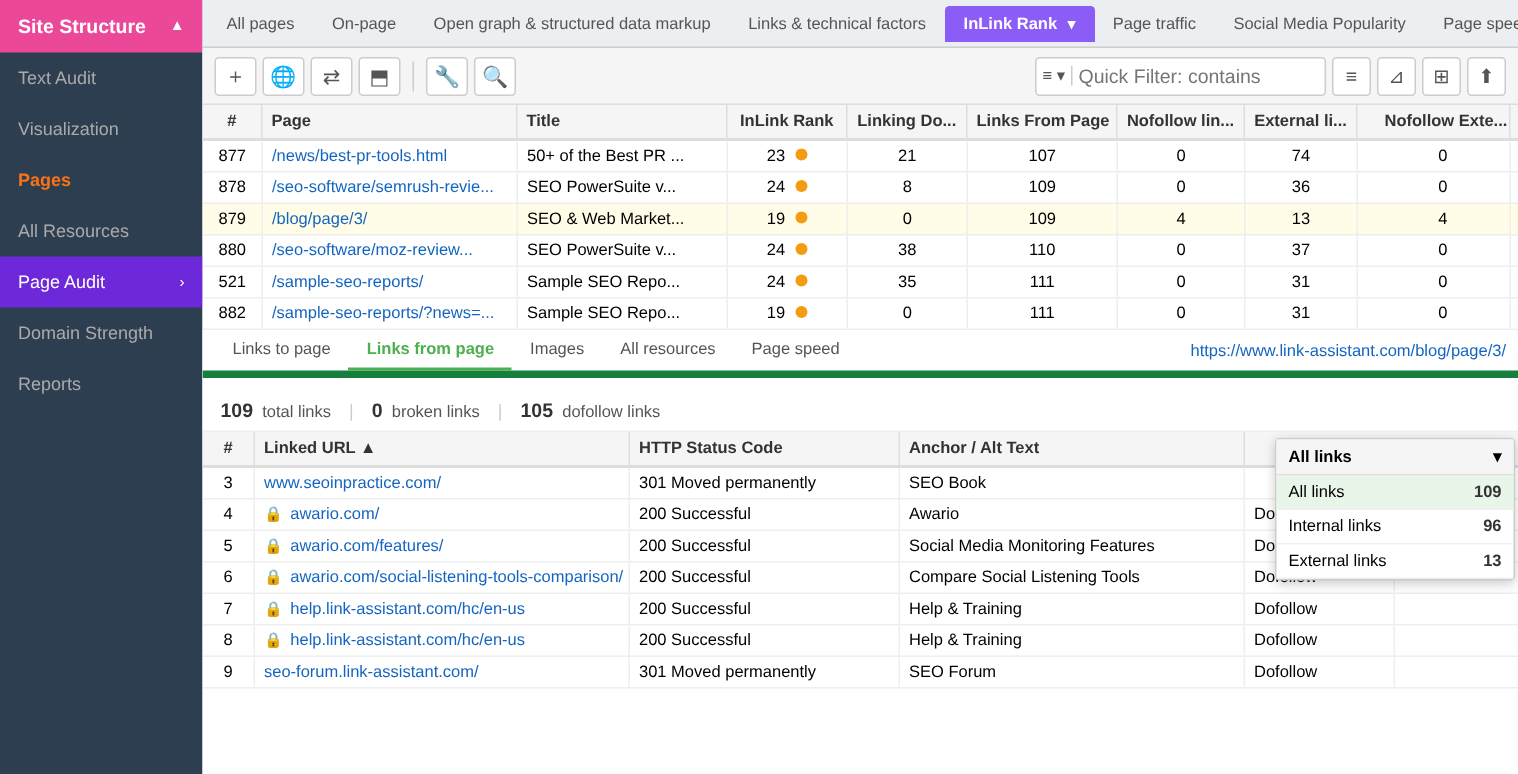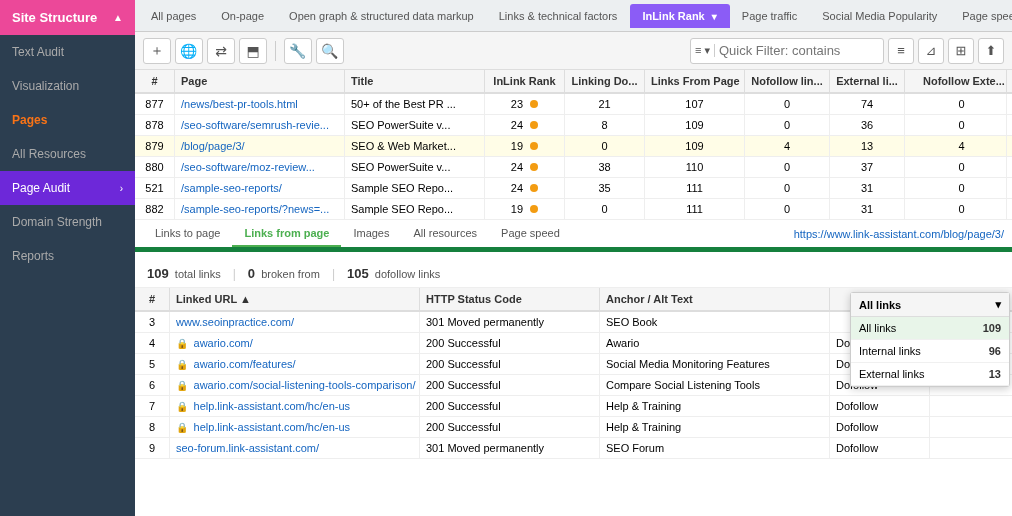--- a/index.html
+++ b/index.html
@@ -500,21 +500,21 @@
   </div>
 
   <div class="stats-row">
     <span class="stat-item">
       <span class="stat-num">109</span>
       &nbsp;<span>total links</span>
     </span>
     <span class="stat-sep">|</span>
     <span class="stat-item">
       <span class="stat-num">0</span>
-      &nbsp;<span>broken from</span>
+      &nbsp;<span>broken links</span>
     </span>
     <span class="stat-sep">|</span>
     <span class="stat-item">
       <span class="stat-num">105</span>
       &nbsp;<span>dofollow links</span>
     </span>
   </div>
 
   <div class="bottom-table-container">
 

